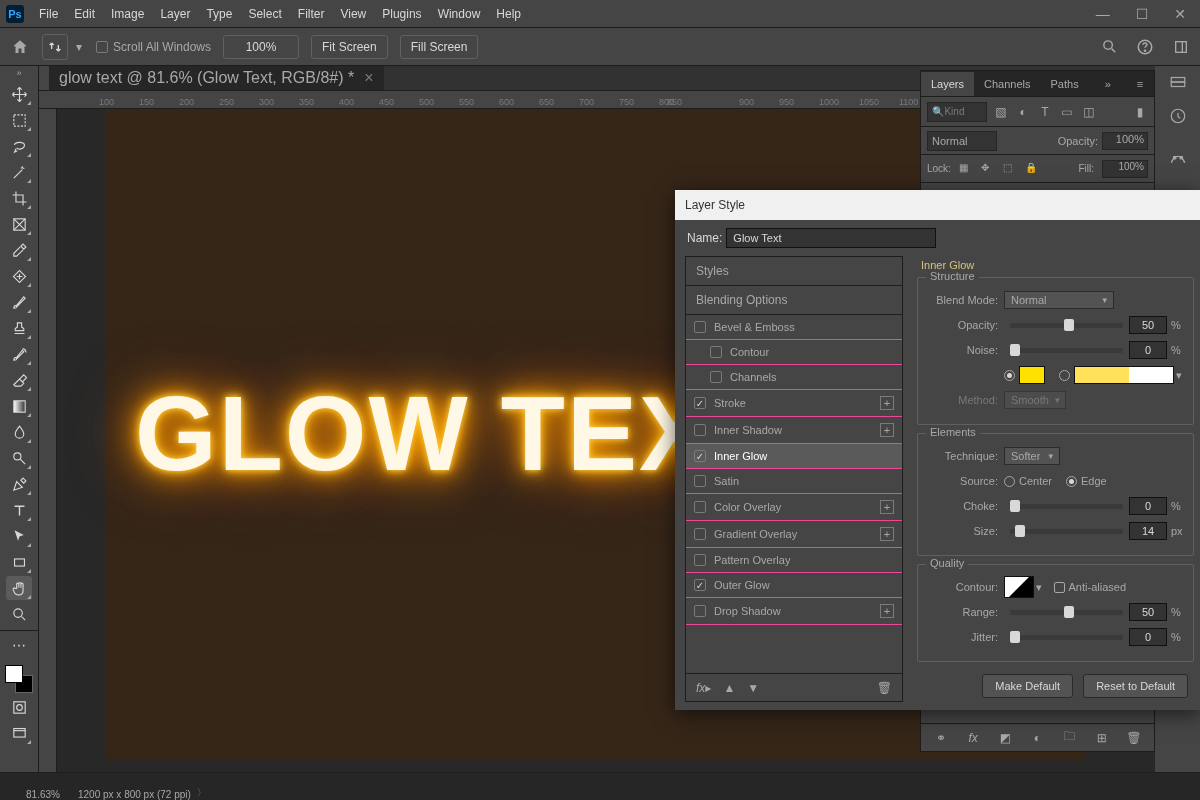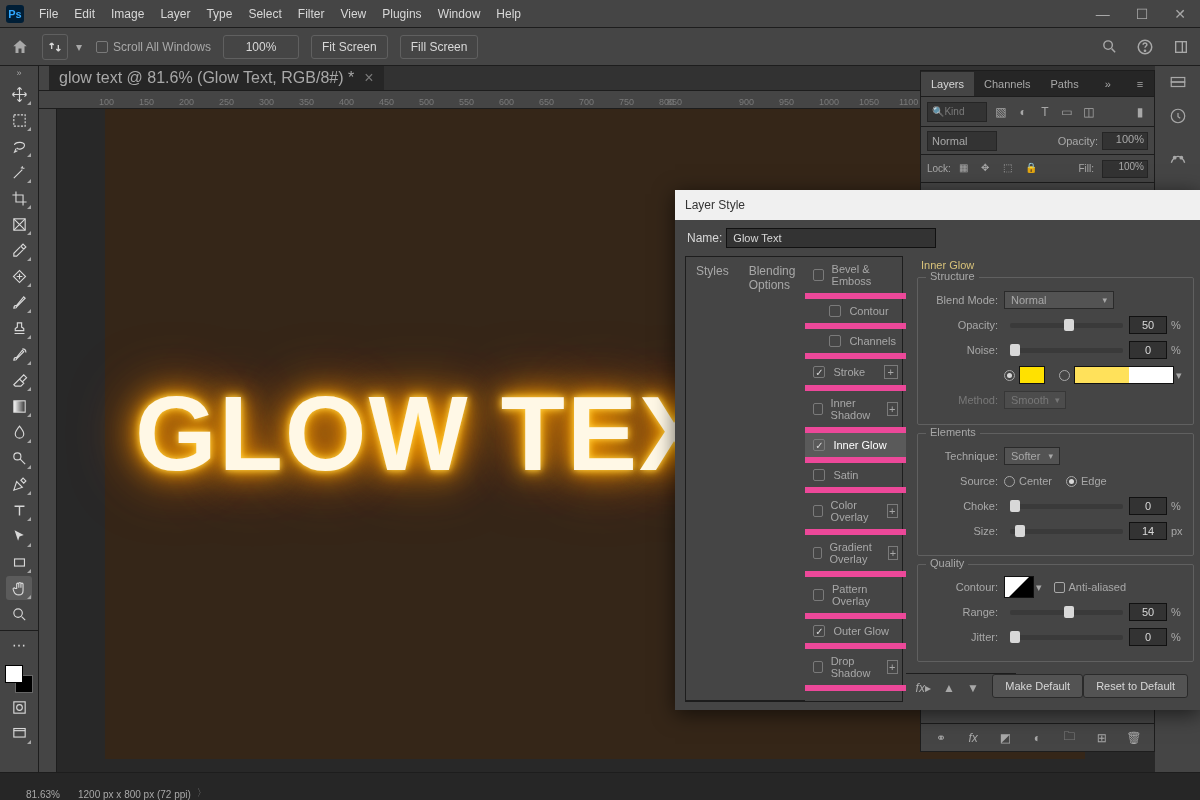--- a/index.html
+++ b/index.html
@@ -91,23 +91,23 @@
 .lp-lock .ic{width:14px;height:14px;}
 .lp-bottom{height:28px;display:flex;align-items:center;justify-content:space-around;border-top:1px solid var(--border);color:var(--txt-dim);padding:0 4px;}
 .lp-bottom span{width:18px;display:flex;justify-content:center;}
 
 .ls-dialog{position:absolute;left:675px;top:190px;right:0;height:520px;background:var(--panel);color:var(--txt);box-shadow:0 4px 20px rgba(0,0,0,.6);display:flex;flex-direction:column;}
 .ls-title{height:30px;background:#f0f0f0;color:#333;display:flex;align-items:center;padding:0 10px;font-size:12px;}
 .ls-body{flex:1;display:flex;flex-direction:column;}
 .ls-name{height:36px;display:flex;align-items:center;padding:0 12px;gap:4px;}
 .ls-name input{background:var(--field);border:1px solid #111;color:var(--txt);height:20px;width:210px;padding:0 6px;font-size:11px;}
 .ls-columns{flex:1;display:flex;overflow:hidden;}
-.ls-left{width:218px;border:1px solid var(--border);margin:0 10px 8px 10px;display:flex;flex-direction:row;background:var(--panel);}
+.ls-left{width:218px;border:1px solid var(--border);margin:0 10px 8px 10px;display:flex;flex-direction:column;background:var(--panel);}
 .ls-left .hd{padding:7px 10px;border-bottom:1px solid var(--border);color:var(--txt-dim);}
-.ls-left .row{padding:6px 8px;display:flex;align-items:center;gap:8px;color:var(--txt-dim);border-bottom:6px solid #ec4899;position:relative;font-size:11px;}
+.ls-left .row{padding:6px 8px;display:flex;align-items:center;gap:8px;color:var(--txt-dim);border-bottom:1px solid #ec4899;position:relative;font-size:11px;}
 .ls-left .row.sel{background:#5a5a5a;color:#fff;}
 .ls-left .row .cb{width:12px;height:12px;border:1px solid var(--txt-dark);border-radius:2px;display:flex;align-items:center;justify-content:center;font-size:10px;color:var(--txt);}
 .ls-left .row .cb.on::after{content:"✓";}
 .ls-left .row .plus{margin-left:auto;width:14px;height:14px;border:1px solid var(--txt-dark);display:flex;align-items:center;justify-content:center;font-size:11px;}
 .ls-left .row.indent{padding-left:24px;}
 .ls-left .footer{margin-top:auto;height:28px;display:flex;align-items:center;gap:12px;padding:0 10px;color:var(--txt-dim);border-top:1px solid var(--border);}
 .ls-left .footer .tr{margin-left:auto;}
 .ls-right{flex:1;padding:0 6px 8px 4px;font-size:11px;color:var(--txt-dim);overflow:hidden;}
 .ls-right .rtitle{color:#d8c27a;padding:3px 4px 6px 4px;font-size:11px;}
 .ls-right .group{border:1px solid var(--border-light);border-radius:2px;padding:8px 8px 10px 8px;margin-bottom:8px;position:relative;}
@@ -118,21 +118,21 @@
 .pr .selbox.sm{min-width:56px;}
 .pr .selbox .dd{margin-left:auto;font-size:9px;}
 .pr .slider{flex:1;height:5px;background:#3a3a3a;position:relative;margin:0 6px;border-radius:2px;}
 .pr .slider .thumb{position:absolute;top:-4px;width:10px;height:12px;background:var(--txt);border-radius:2px;}
 .pr .nf{background:var(--field);border:1px solid #111;color:var(--txt);width:38px;height:18px;text-align:center;font-size:11px;}
 .pr .unit{margin-left:4px;width:14px;}
 .pr .radio{width:11px;height:11px;border:1px solid var(--txt-dim);border-radius:50%;margin-right:4px;position:relative;}
 .pr .radio.on::after{content:"";position:absolute;inset:2px;background:var(--txt);border-radius:50%;}
 .pr .swatch{width:26px;height:18px;border:1px solid #111;}
 .pr .grad{width:100px;height:18px;border:1px solid #111;background:linear-gradient(90deg,#ffe15a 0%,#ffe15a 55%,#fff 55%),repeating-conic-gradient(#bbb 0 25%,#eee 0 50%) 50%/10px 10px;}
-.ls-btns{display:flex;justify-content:flex-end;padding:4px 6px;}
+.ls-btns{display:flex;justify-content:flex-end;gap:10px;padding:4px 6px;}
 .ls-btns button{background:var(--panel-light);border:1px solid #2a2a2a;color:var(--txt);height:24px;padding:0 12px;border-radius:3px;font-size:11px;}
 .ctour{width:30px;height:22px;border:1px solid #111;background:linear-gradient(135deg,#fff 49%,#000 51%);}
 </style>
 </head>
 <body>
 
 <div class="titlebar">
   <div class="ps-logo">Ps</div>
   <div class="menu">
     <span>File</span>

